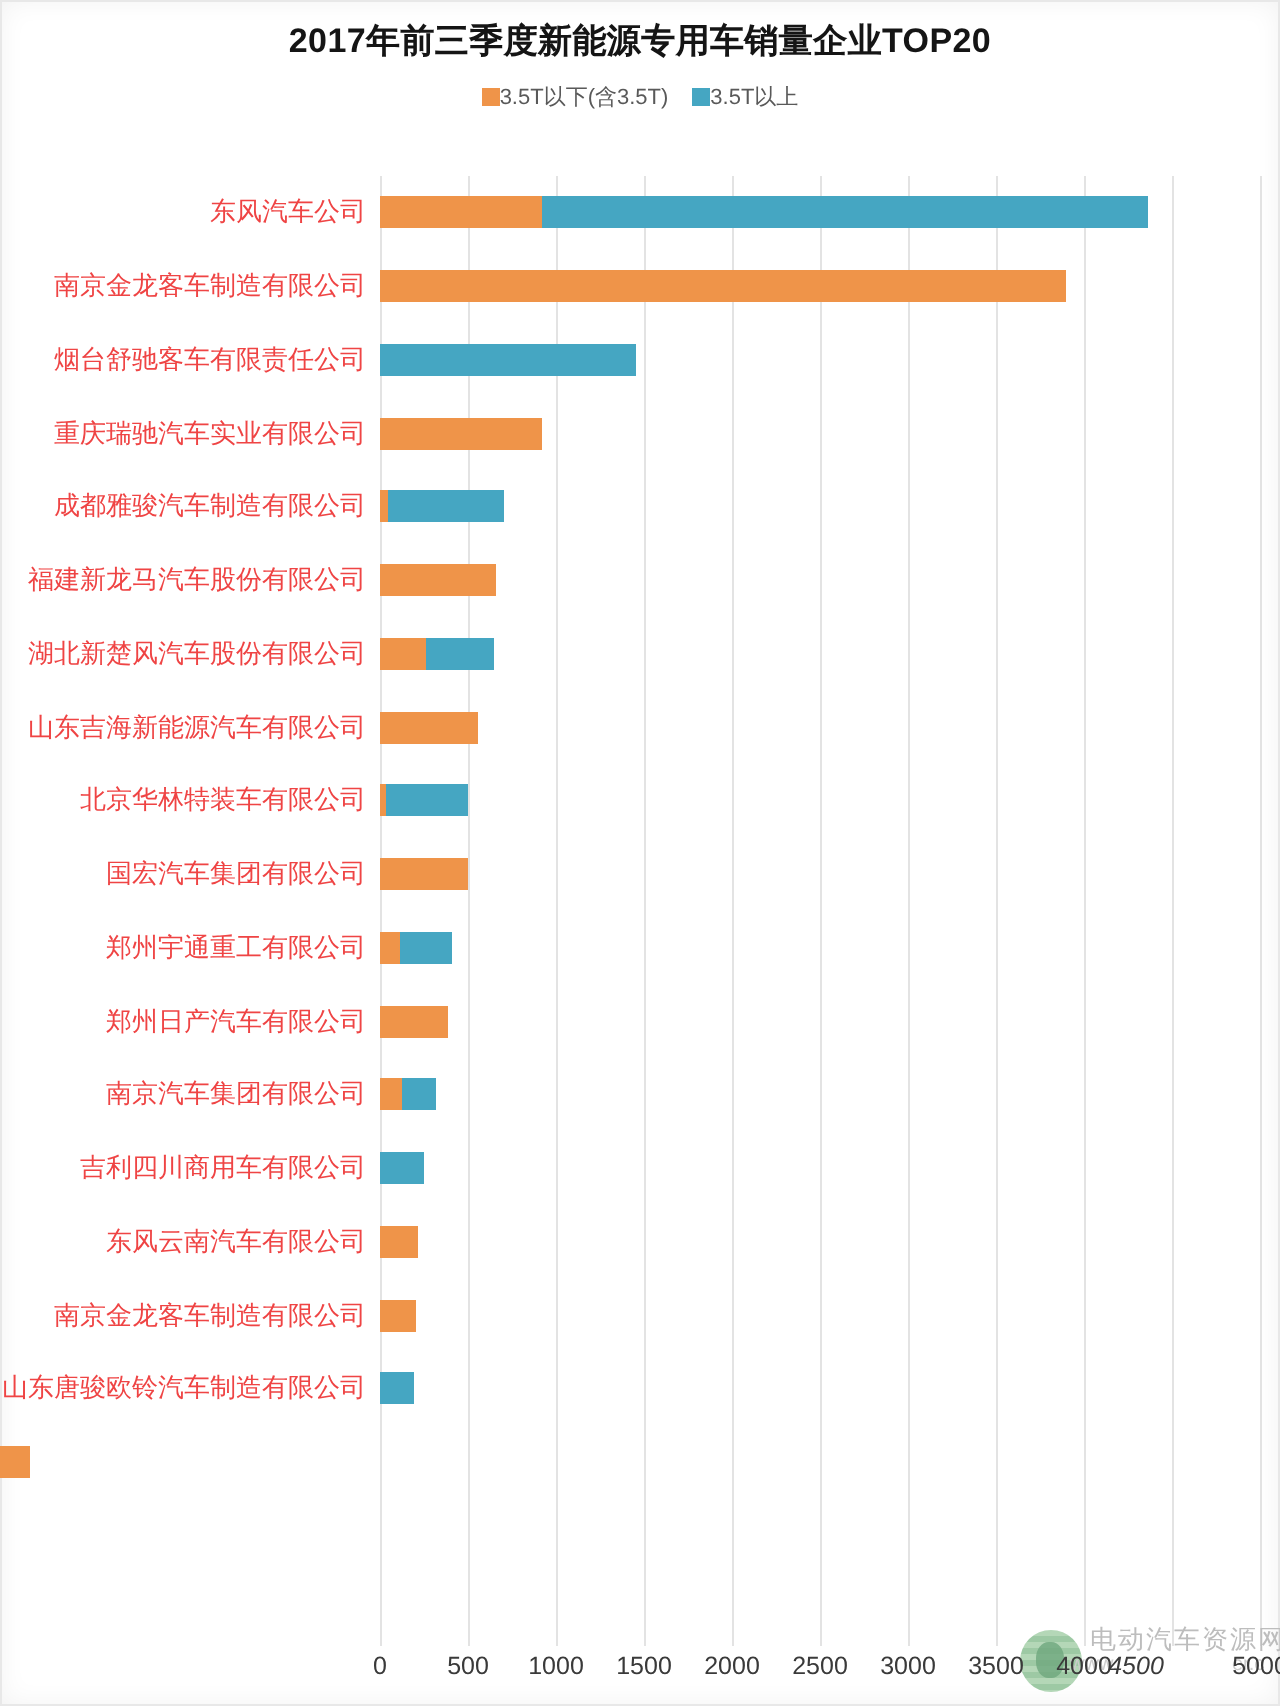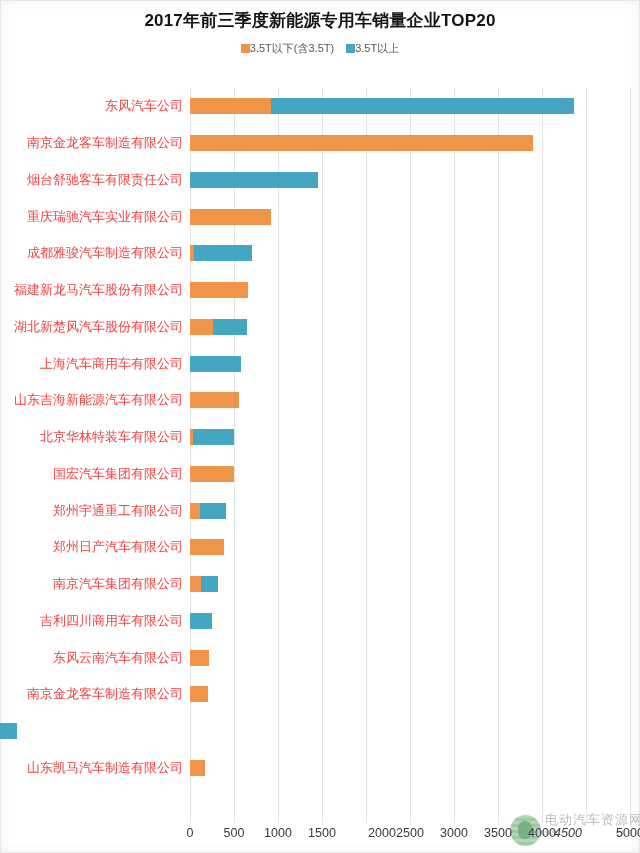--- a/index.html
+++ b/index.html
@@ -124,26 +124,20 @@
       </div>
     </div>
     <div class="row">
       <div class="cat-label">湖北新楚风汽车股份有限公司</div>
       <div class="bar-area">
         <div class="seg" style="width: 5.2%; background: rgb(239, 148, 73);"></div>
         <div class="seg" style="width: 7.7%; background: rgb(69, 166, 194);"></div>
       </div>
     </div>
     <div class="row">
-      <div class="cat-label">上海汽车商用车有限公司</div>
-      <div class="bar-area">
-        <div class="seg" style="width: 11.6%; background: rgb(69, 166, 194);"></div>
-      </div>
-    </div>
-    <div class="row">
       <div class="cat-label">山东吉海新能源汽车有限公司</div>
       <div class="bar-area">
         <div class="seg" style="width: 11.2%; background: rgb(239, 148, 73);"></div>
       </div>
     </div>
     <div class="row">
       <div class="cat-label">北京华林特装车有限公司</div>
       <div class="bar-area">
         <div class="seg" style="width: 0.7%; background: rgb(239, 148, 73);"></div>
         <div class="seg" style="width: 9.3%; background: rgb(69, 166, 194);"></div>
@@ -187,38 +181,38 @@
         <div class="seg" style="width: 4.3%; background: rgb(239, 148, 73);"></div>
       </div>
     </div>
     <div class="row">
       <div class="cat-label">南京金龙客车制造有限公司</div>
       <div class="bar-area">
         <div class="seg" style="width: 4.1%; background: rgb(239, 148, 73);"></div>
       </div>
     </div>
     <div class="row">
+      <div class="cat-label">山东唐骏欧铃汽车制造有限公司</div>
       <div class="bar-area">
         <div class="seg" style="width: 3.9%; background: rgb(69, 166, 194);"></div>
       </div>
     </div>
     <div class="row">
-      <div class="cat-label">山东凯马汽车制造有限公司</div>
       <div class="bar-area">
         <div class="seg" style="width: 3.4%; background: rgb(239, 148, 73);"></div>
       </div>
     </div>
   </div>
 
 <div class="xaxis">
     <div class="xtick" style="left: 190px;">0</div>
     <div class="xtick" style="left: 234px;">500</div>
     <div class="xtick" style="left: 278px;">1000</div>
     <div class="xtick" style="left: 322px;">1500</div>
-    <div class="xtick" style="left: 366px; margin-left: 16px;">2000</div>
+    <div class="xtick" style="left: 366px;">2000</div>
     <div class="xtick" style="left: 410px;">2500</div>
     <div class="xtick" style="left: 454px;">3000</div>
     <div class="xtick" style="left: 498px;">3500</div>
     <div class="xtick" style="left: 542px;">4000</div>
     <div class="xtick" style="left: 568px; font-style: italic;">4500</div>
     <div class="xtick" style="left: 630px;">5000</div>
   </div>
 
 <div class="watermark">
   <div class="wm-logo">

